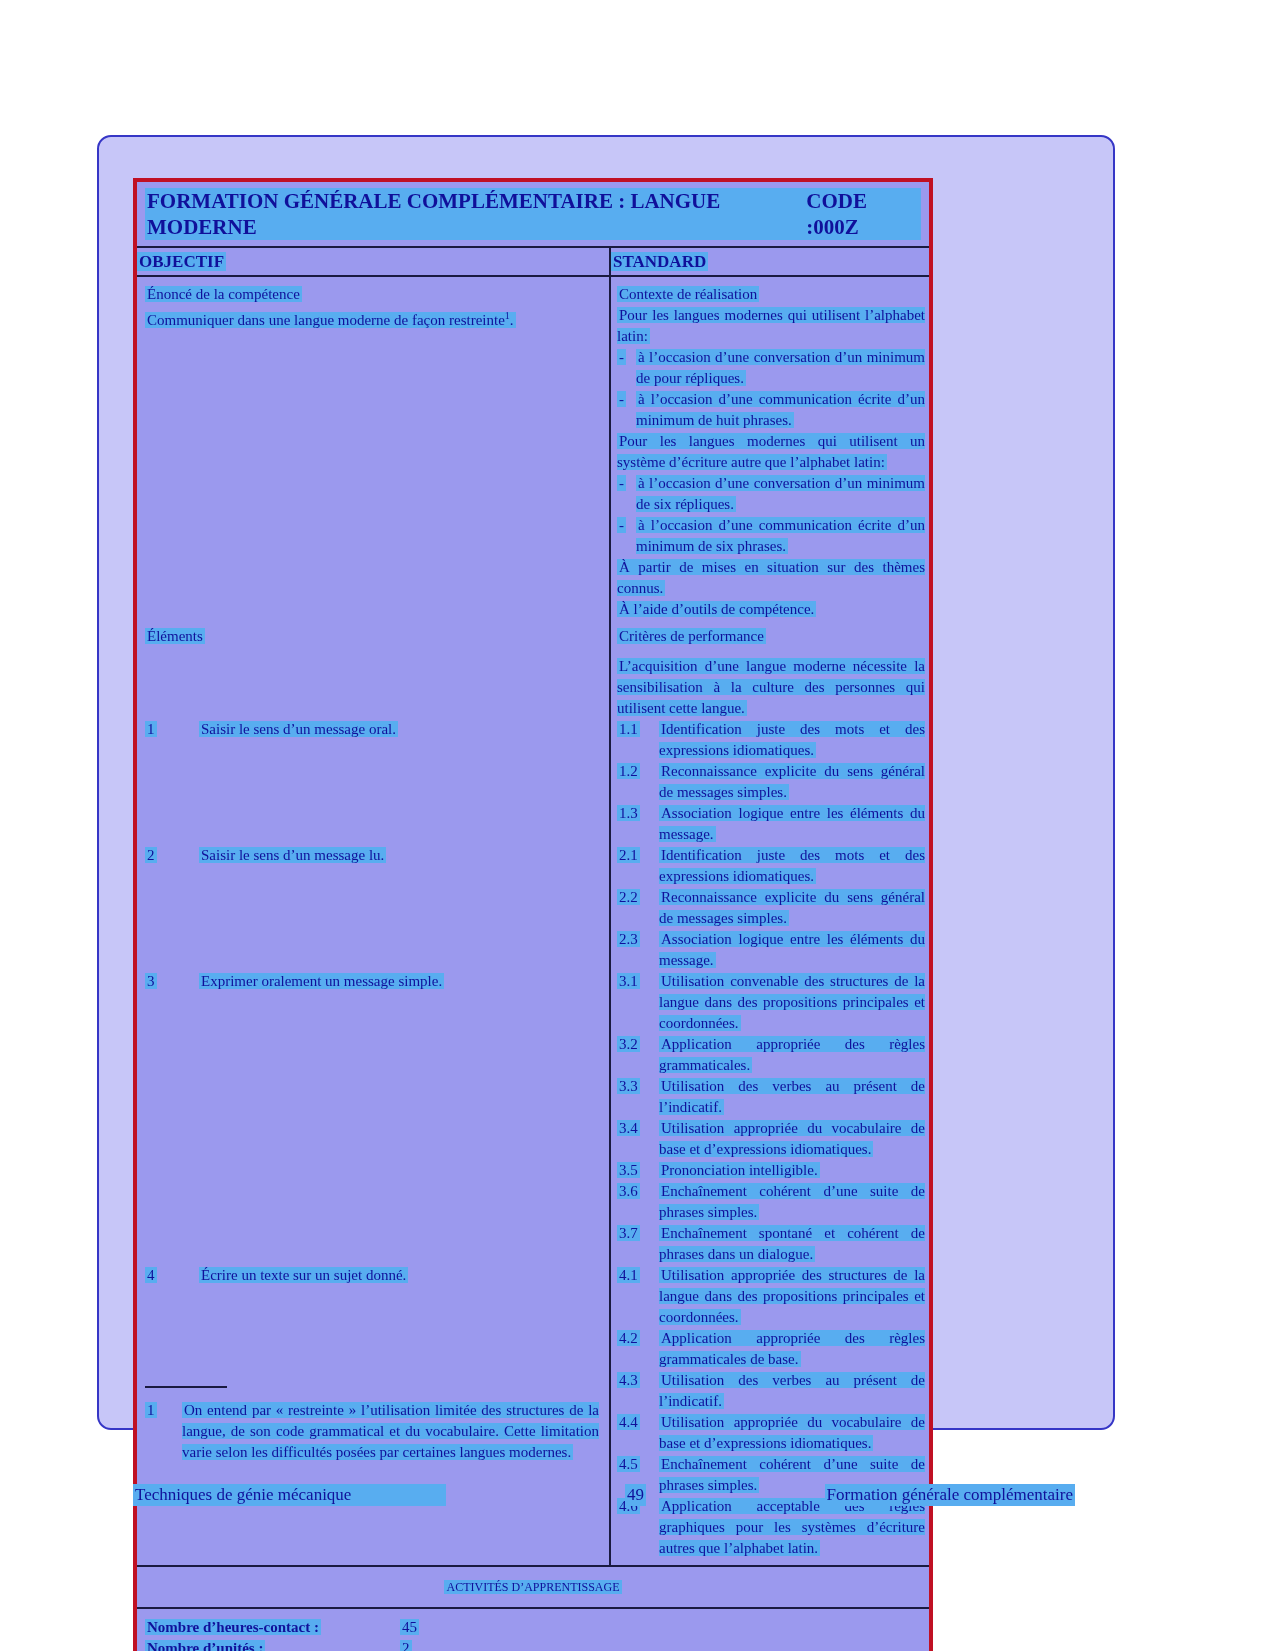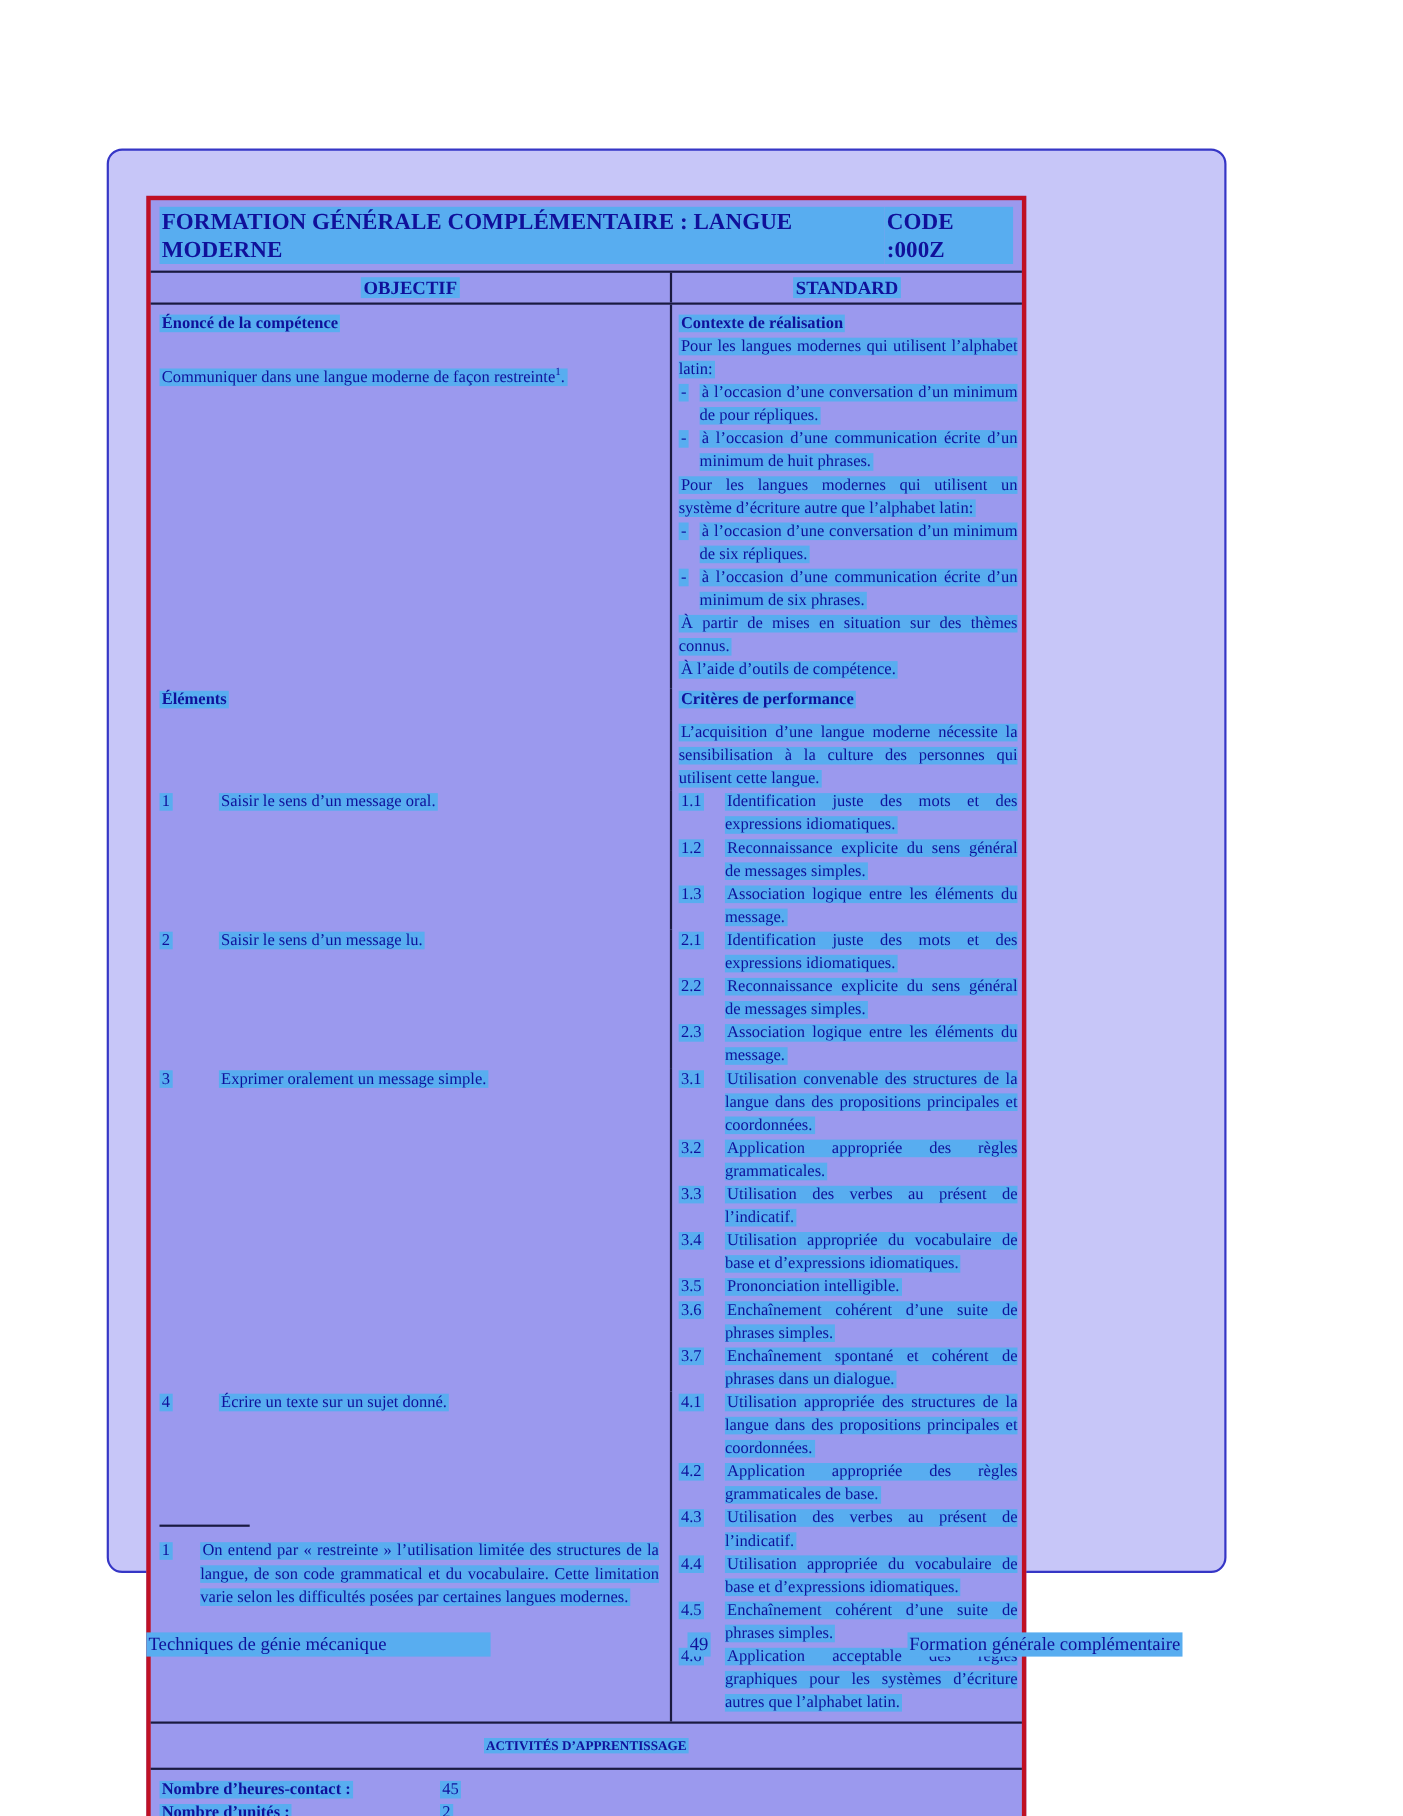--- a/index.html
+++ b/index.html
@@ -8,40 +8,40 @@
   .page { position:relative; width:1275px; height:1651px; background:#ffffff; overflow:hidden; }
 
   .panel { position:absolute; left:97px; top:135px; width:1018px; height:1295px;
            background:#c7c6f8; border:2px solid #3636c6; border-radius:14px; }
 
   .doc { position:absolute; left:133px; top:178px; width:800px;
          background:#9b99ee; border:4px solid #c01023;
          font-size:15px; line-height:21px; }
 
   .hl { background:#58adf0; padding:0 2px; }
-  .b  { font-weight:bold; }
+  .b  { font-weight:normal; }
 
   .title-row { display:flex; justify-content:space-between; align-items:center;
                padding:6px 8px; border-bottom:2px solid #1a1a40;
                font-size:21px; line-height:26px; font-weight:bold; }
 
   .col-heads { display:flex; border-bottom:2px solid #1a1a40; }
-  .col-head  { padding:3px 0; text-align:center; font-size:17px; font-weight:bold; }
+  .col-head  { padding:3px 0; font-size:17px; font-weight:bold; }
   .col-head.left  { width:474px; border-right:2px solid #1a1a40; }
   .col-head.right { flex:1; }
 
   .body { display:grid; grid-template-columns:474px 1fr; border-bottom:2px solid #1a1a40; }
   .lcell { border-right:2px solid #1a1a40; padding:0 10px 0 8px; }
   .rcell { padding:0 4px 0 6px; }
   .pt { padding-top:7px; }
   .pb { padding-bottom:6px; }
 
   .heading { font-weight:bold; }
   .para { text-align:justify; }
-  .competence { margin-top:23px; }
+  .competence { }
   .crit-intro { margin-top:9px; }
 
   .flexrow { display:flex; align-items:flex-start; }
   .ncol-37 { flex:0 0 37px; }
   .ncol-42 { flex:0 0 42px; }
   .ncol-19 { flex:0 0 19px; }
   .ftext   { flex:1; text-align:justify; }
   .etext   { flex:1;padding-left:17px; }
 
   .footnote { margin-top:100px; }

